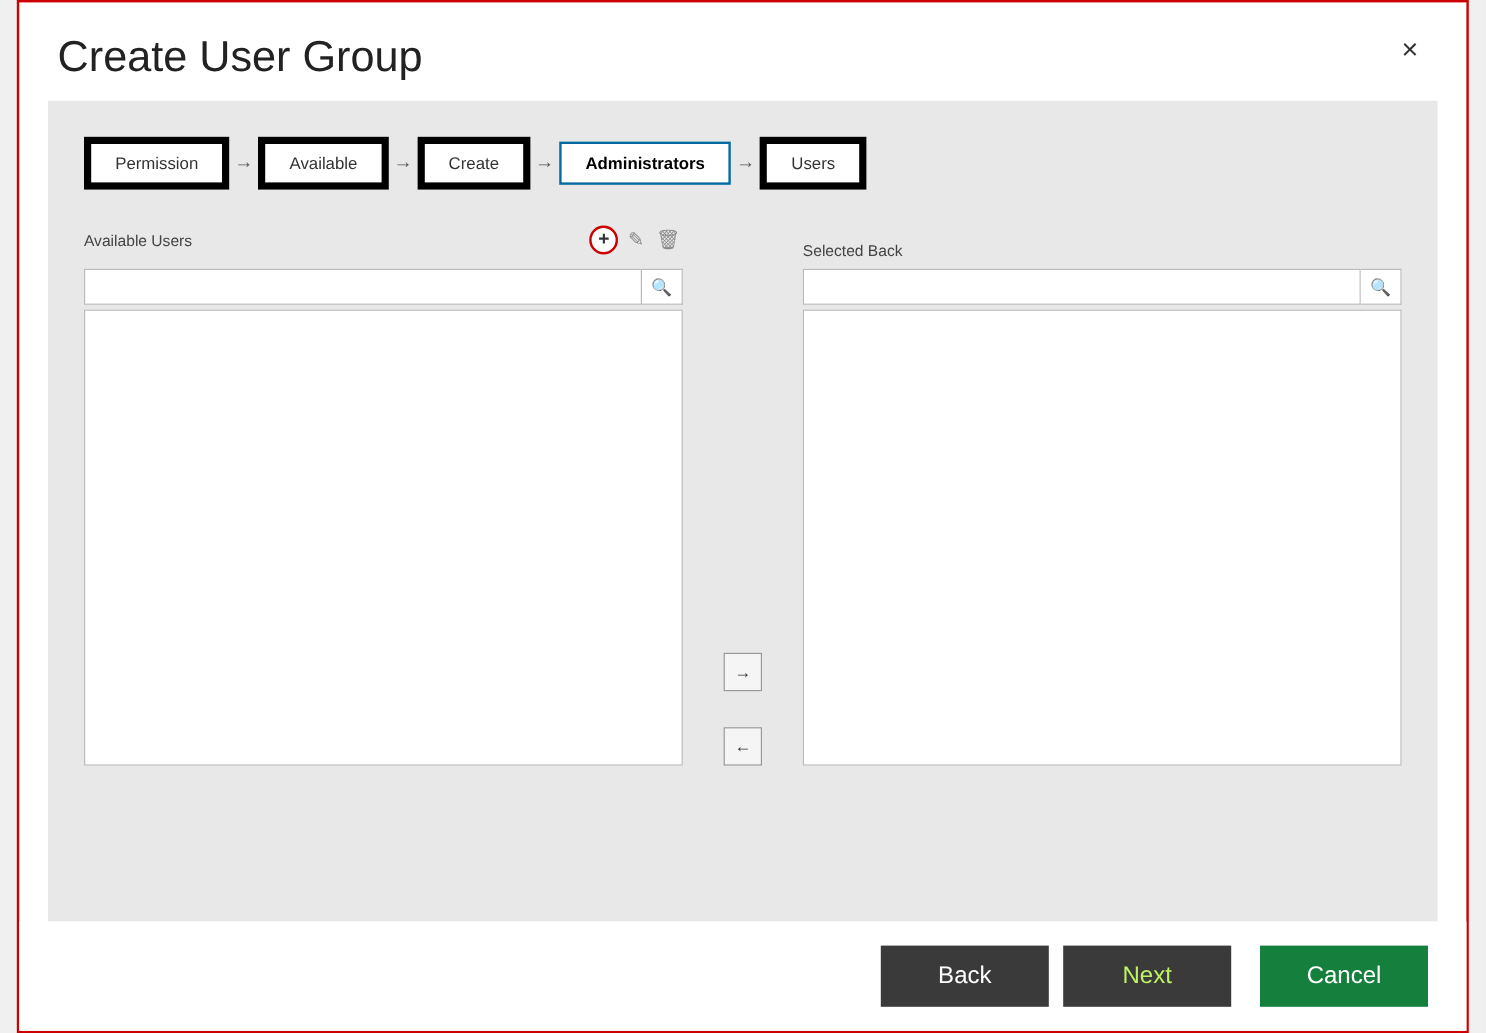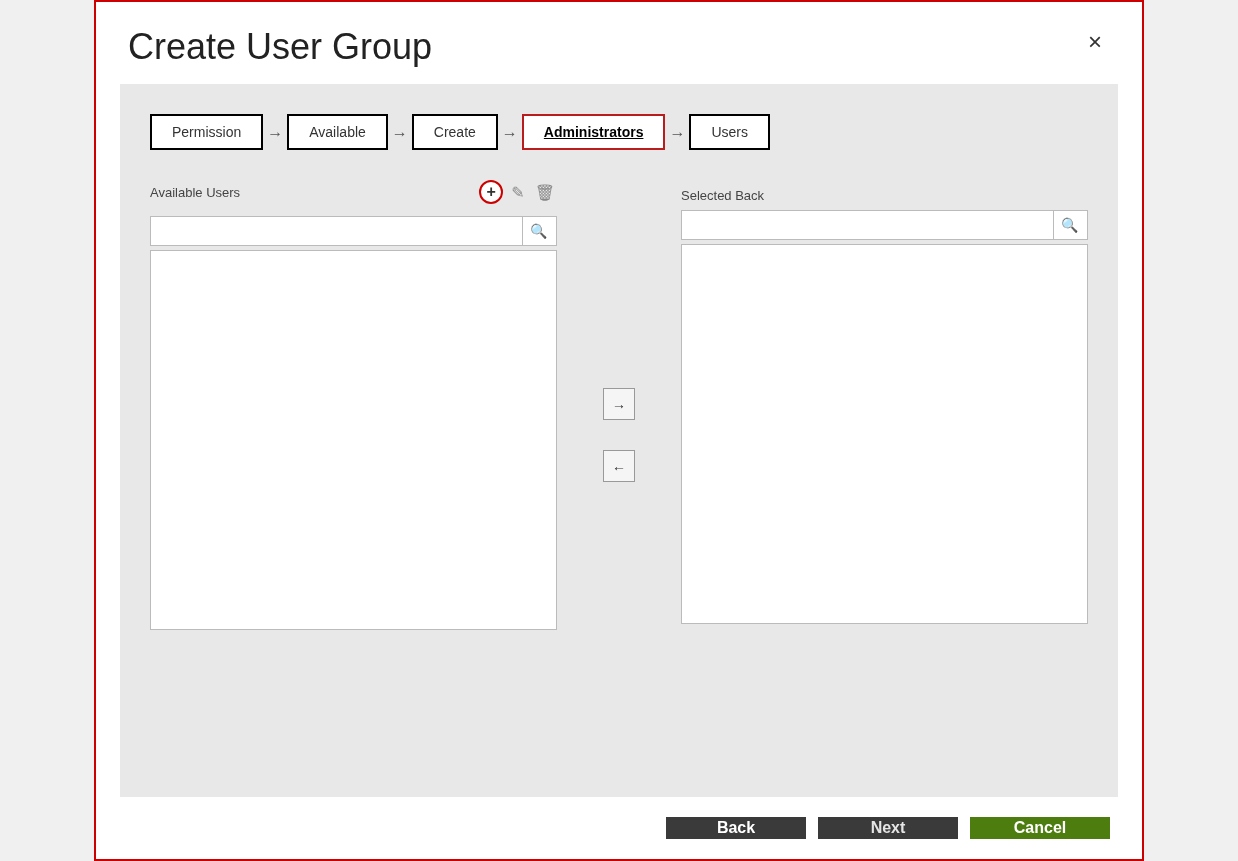--- a/index.html
+++ b/index.html
@@ -11,21 +11,21 @@
     body {
       background: #f0f0f0;
       display: flex;
       justify-content: center;
       align-items: center;
       min-height: 100vh;
       font-family: Arial, sans-serif;
     }
 
     .dialog {
-      width: 1050px;
+      width: 1210px;
       min-height: 861px;
       background: #fff;
       border: 2px solid #cc0000;
       position: relative;
       padding: 0;
       display: flex;
       flex-direction: column;
     }
 
     .dialog-header {
@@ -60,46 +60,45 @@
 
     
     .wizard-steps {
       display: flex;
       align-items: center;
       gap: 0;
       margin-bottom: 30px;
     }
 
     .step {
-      border: 2px solid #000000;
+      border: 6px solid #000000;
       padding: 8px 20px;
       background: #fff;
       font-size: 14px;
       color: #333;
       cursor: pointer;
     }
 
     .step.active {
-      border: 2px solid #b91c1c;
+      border: 2px solid #0369a1;
       font-weight: bold;
       color: #000;
-      text-decoration: underline;
     }
 
     .step-arrow {
       font-size: 16px;
       color: #555;
       margin: 0 4px;
     }
 
     
     .content-area {
       display: flex;
-      align-items: center;
-      gap: 32px;
+      align-items: flex-end;
+      gap: 20px;
     }
 
     .panel {
       flex: 1;
     }
 
     .panel-label {
       font-size: 13px;
       color: #444;
       margin-bottom: 6px;
@@ -199,40 +198,41 @@
     .dialog-footer {
       padding: 20px 32px;
       display: flex;
       justify-content: flex-end;
       gap: 12px;
       background: #fff;
     }
 
     .btn-back, .btn-next, .btn-cancel {
       min-width: 140px;
-      padding: 2px 24px;
-      font-size: 16px;
-      font-weight: bold;
+      padding: 14px 24px;
+      font-size: 20px;
+      font-weight: normal;
       cursor: pointer;
       border: none;
     }
 
     .btn-back {
       background: #3a3a3a;
       color: #fff;
     }
 
     .btn-next {
       background: #3a3a3a;
-      color: #e5e5e5;
+      color: #bef264;
     }
 
     .btn-cancel {
-      background: #4d7c0f;
+      background: #15803d;
       color: #fff;
+      margin-left: 12px;
     }
   </style>
 </head>
 <body>
 
 <div class="dialog">
 
   <div class="dialog-header">
     <h1 class="dialog-title">Create User Group</h1>
     <button class="close-btn">×</button>

